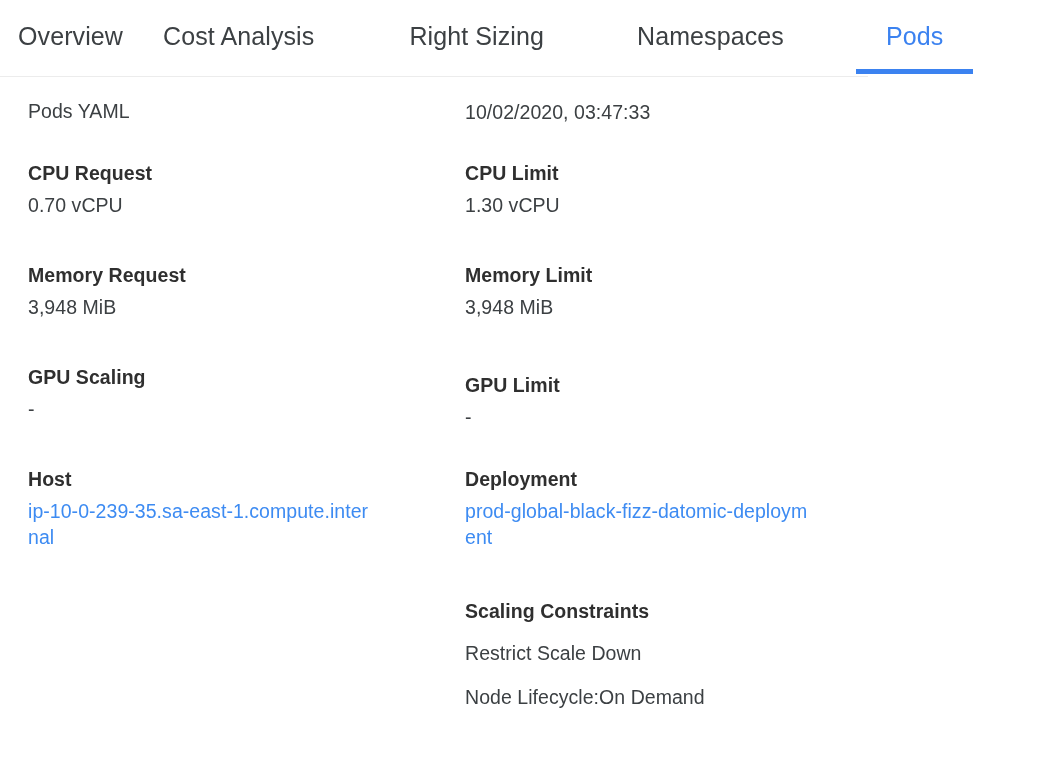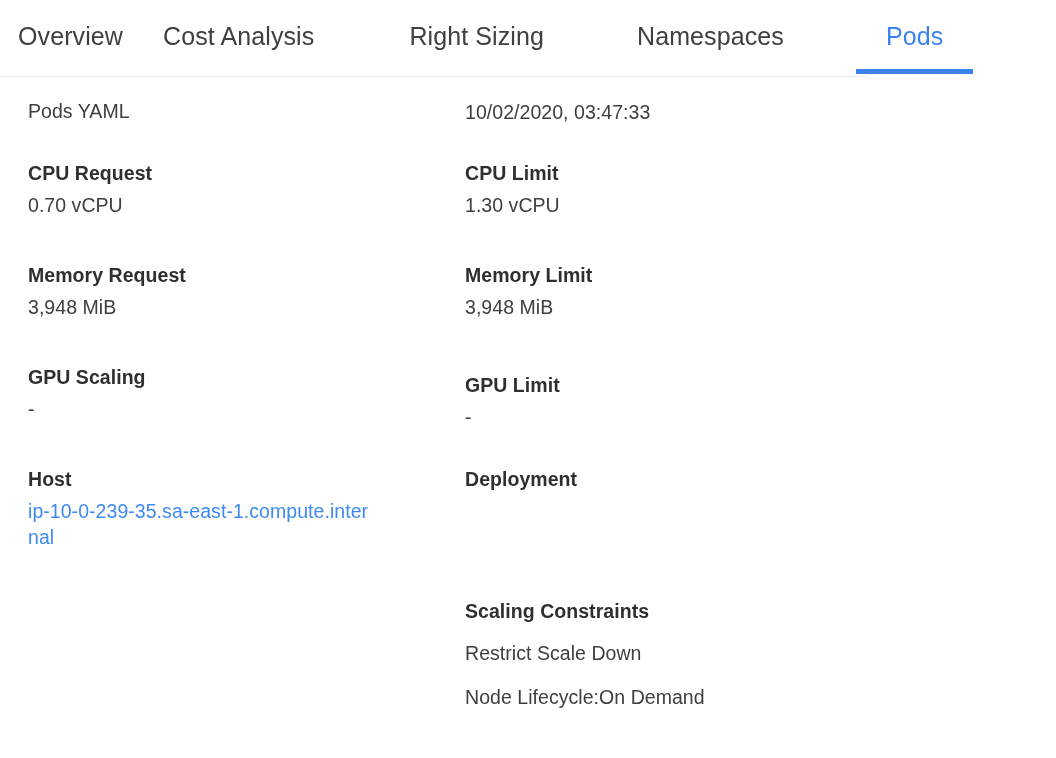--- a/index.html
+++ b/index.html
@@ -186,20 +186,21 @@
       <div class="field-value">3,948 MiB</div>
     </div>
 
     <div class="row" style="top:280px;">
       <div class="field-label">GPU Limit</div>
       <div class="field-value">-</div>
     </div>
 
     <div class="row" style="top:374px;">
       <div class="field-label">Deployment</div>
+      <div class="field-value link">prod-global-black-fizz-datomic-deployment</div>
     </div>
 
     <div class="row" style="top:506px;">
       <div class="field-label">Scaling Constraints</div>
       <div class="field-value" style="margin-top:18px;">Restrict Scale Down</div>
       <div class="field-value" style="margin-top:18px;">Node Lifecycle:On Demand</div>
     </div>
 
   </div>
 </div>

